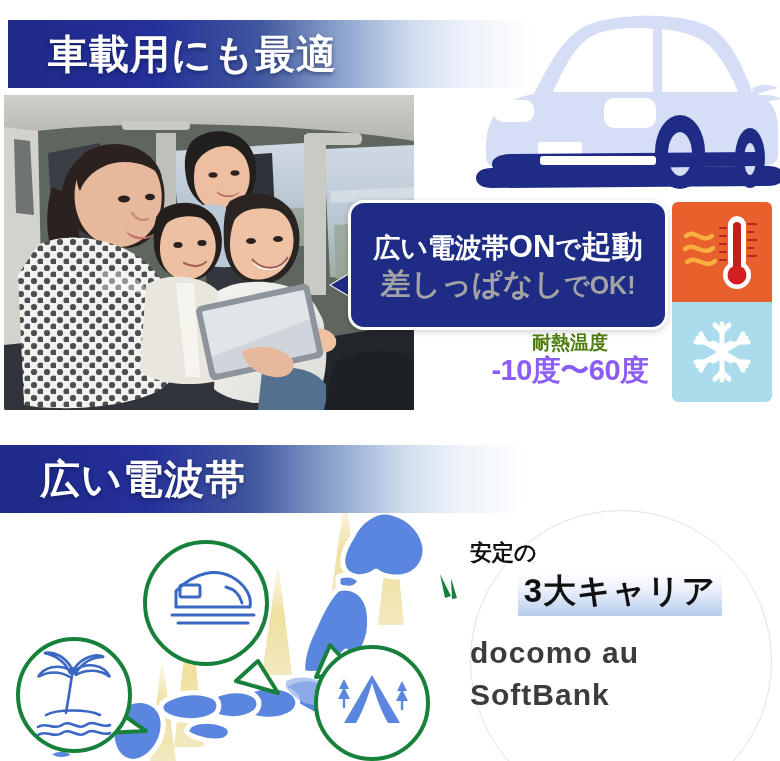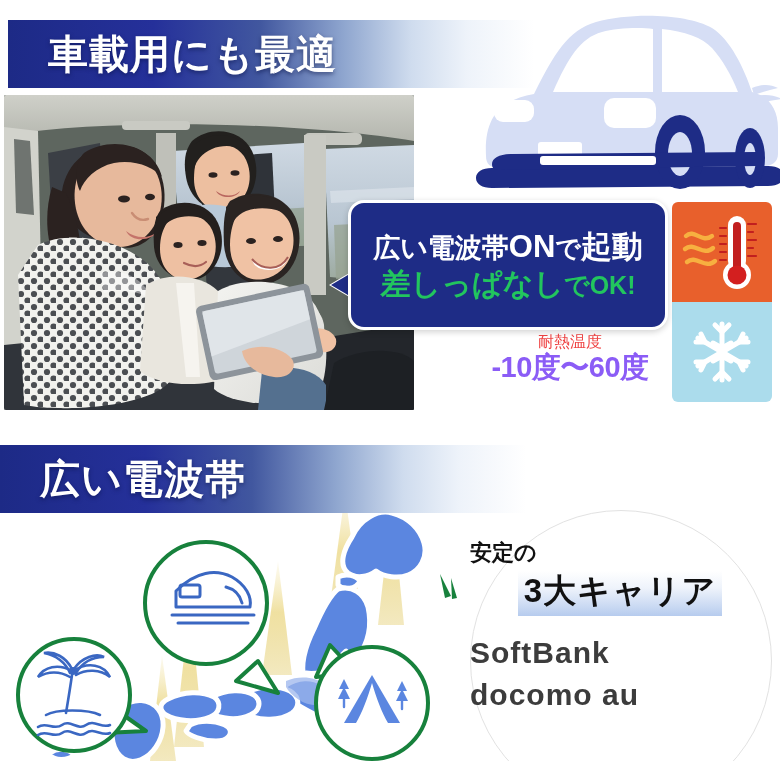--- a/index.html
+++ b/index.html
@@ -53,29 +53,29 @@
   }
   .callout-tail{
     position:absolute;left:331px;top:272px;width:0;height:0;
     border-top:13px solid transparent;
     border-bottom:13px solid transparent;
     border-right:22px solid #1e2c86;
     z-index:5;
     filter:drop-shadow(-2px 0 0 #ffffff);
   }
   .callout-line1{color:#fff;font-size:27px;font-weight:bold;line-height:1.18;white-space:nowrap;}
-  .callout-line2{color:#22c55e;font-size:30px;font-weight:bold;line-height:1.18;white-space:nowrap;}
+  .callout-line2{color:#a3a3a3;font-size:30px;font-weight:bold;line-height:1.18;white-space:nowrap;}
   .cl-em{font-size:31px;margin-top:8px;}
   .cl-sm{font-size:25px;}
 
   
   .temp-block{
     position:absolute;left:470px;top:333px;width:200px;text-align:center;z-index:4;
   }
-  .temp-label{color:#ef4444;font-size:16px;font-weight:normal;line-height:1.1;}
+  .temp-label{color:#4d7c0f;font-size:19px;font-weight:bold;line-height:1.1;}
   .temp-value{color:#8b5cf6;font-size:29px;font-weight:bold;line-height:1.15;letter-spacing:-0.5px;}
 
   
   .tempicon{
     position:absolute;left:672px;top:202px;width:100px;height:200px;
     border-radius:6px;overflow:hidden;
     box-shadow:0 0 0 3px #ffffff;
     z-index:4;
   }
   .tempicon .hot{position:absolute;left:0;top:0;width:100px;height:100px;background:#e8602c;}
@@ -437,19 +437,19 @@
         </span>
         <span class="threebig">3大キャリア</span>
         <span class="accent-r">
           <svg width="30" height="34" viewBox="0 0 30 34" xmlns="http://www.w3.org/2000/svg">
             <path d="M26 4 L15 26 L21 28 Z" fill="#17813c"></path>
             <path d="M15 8 L9 28 L14 29 Z" fill="#17813c"></path>
           </svg>
         </span>
       </div>
       <div class="carriers">
+        <div>docomo  au</div>
         <div>SoftBank</div>
-        <div>docomo  au</div>
       </div>
     </div>
   </div>
 
 </div>
 
 </body></html>

